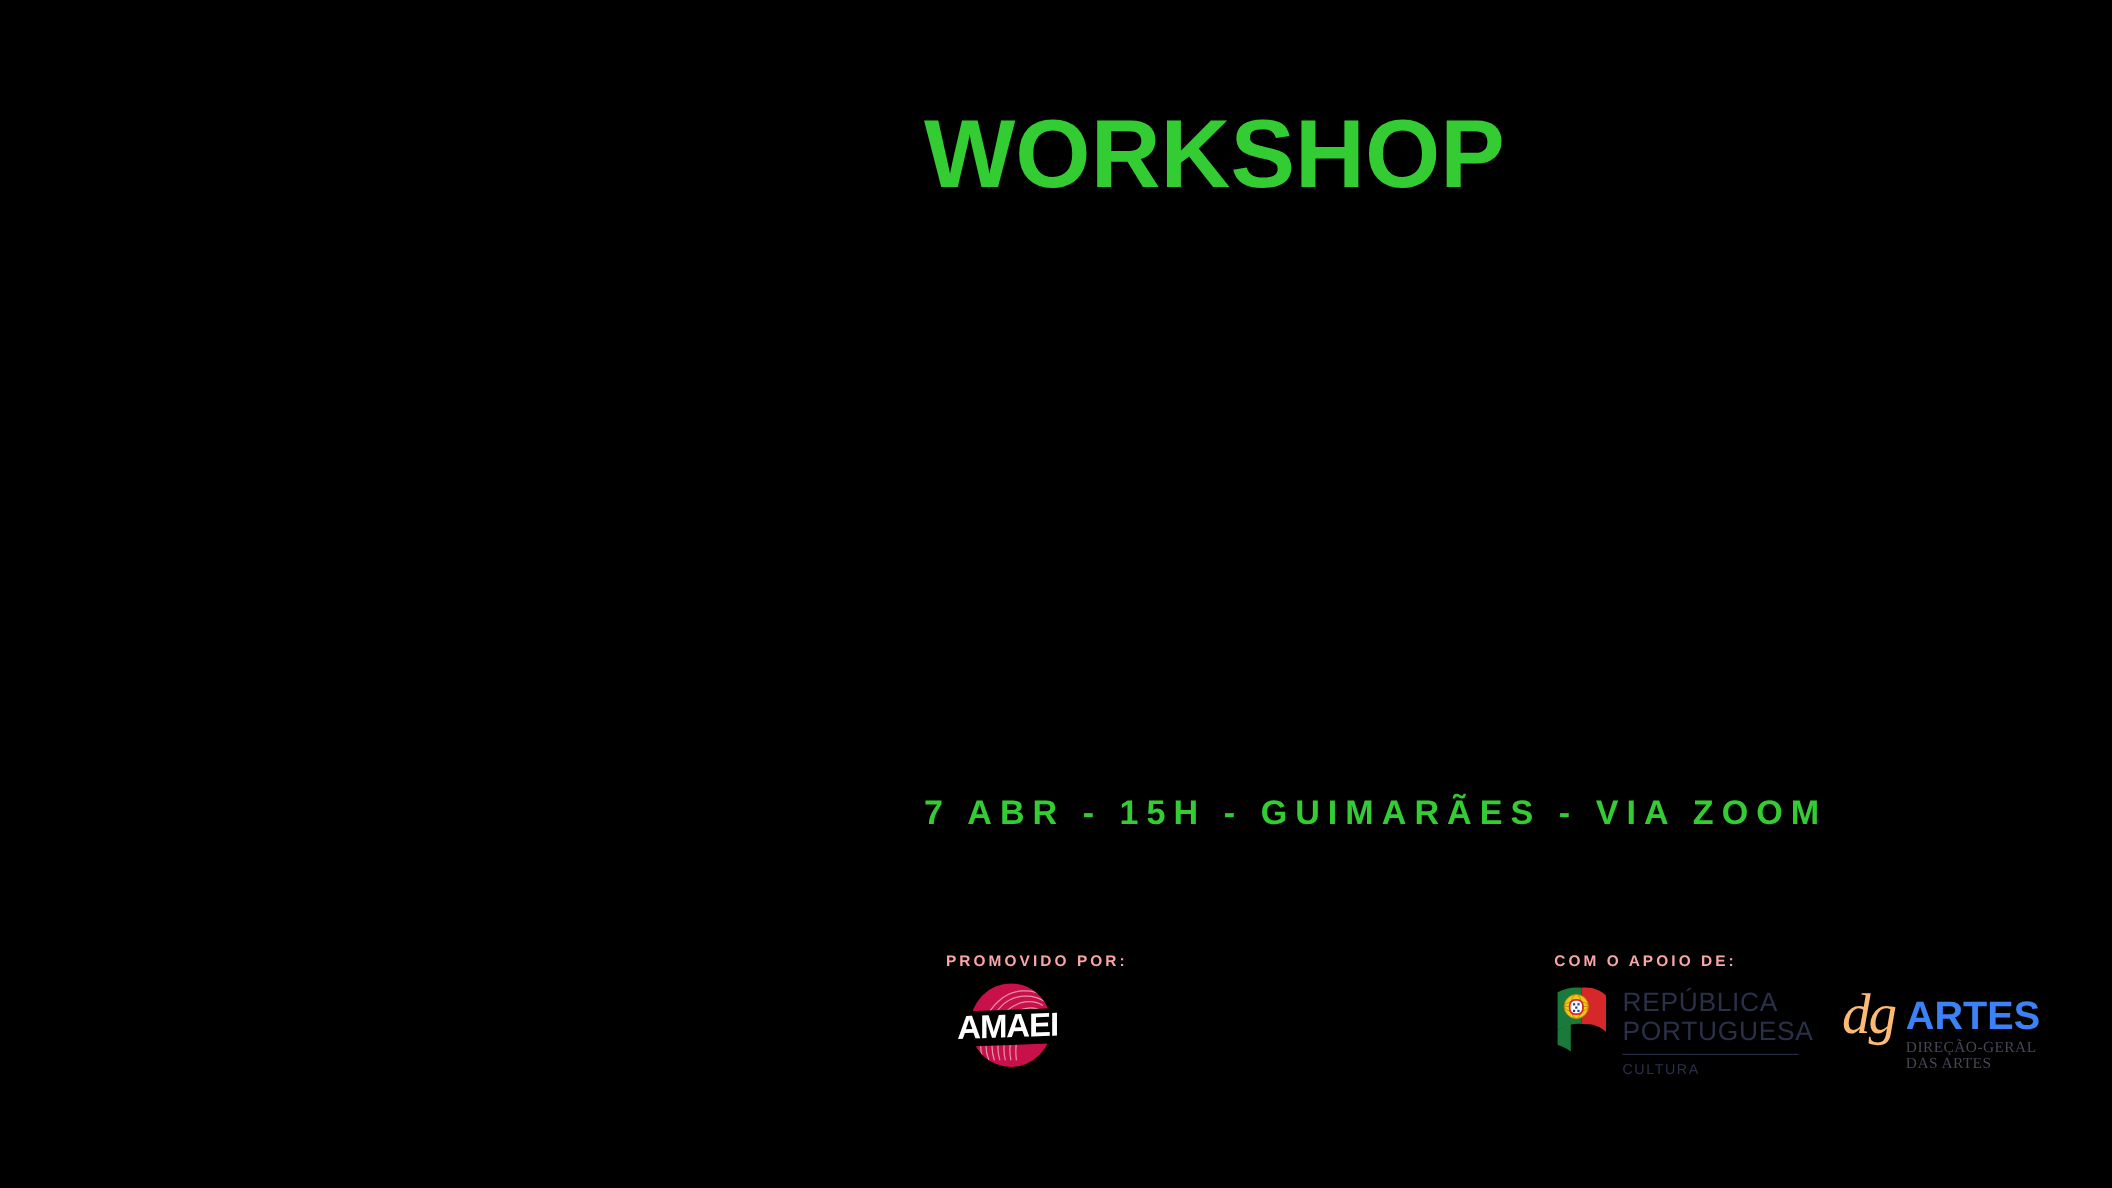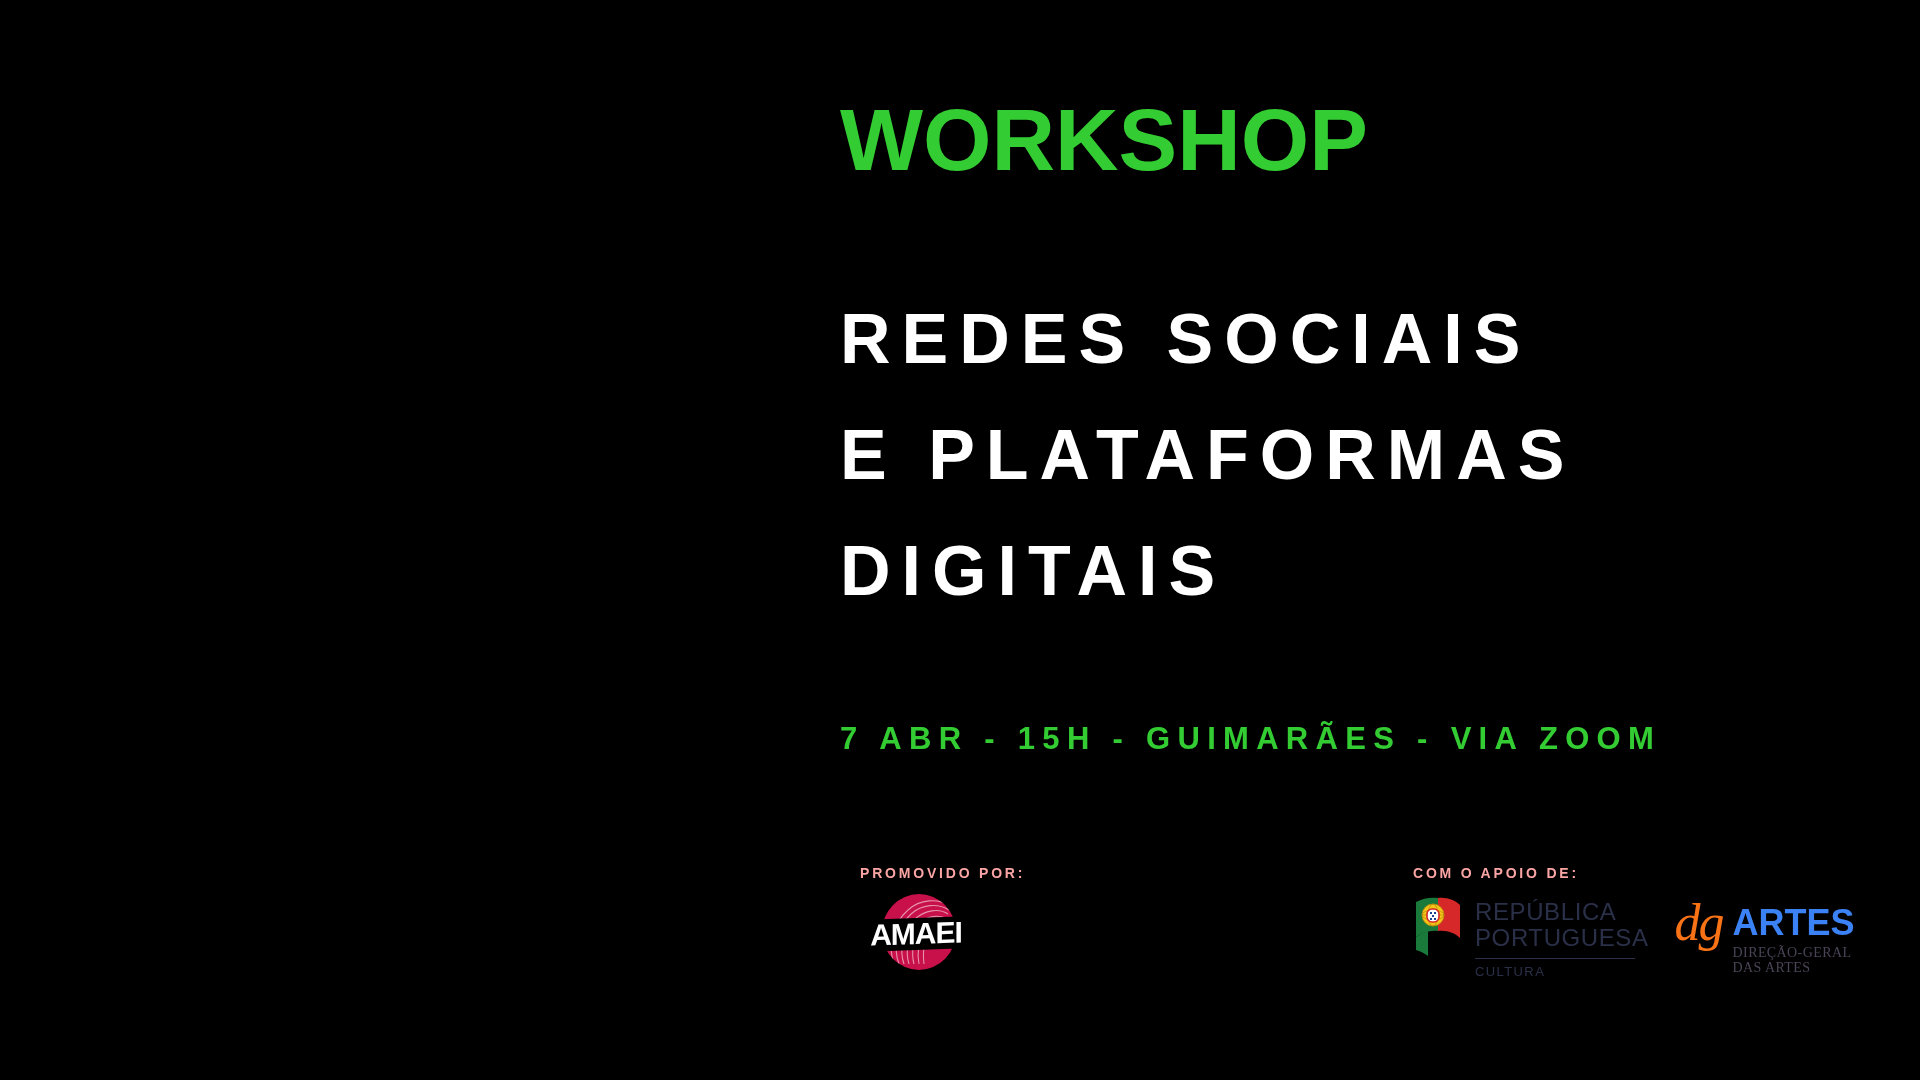--- a/index.html
+++ b/index.html
@@ -150,21 +150,21 @@
 
   
   .dg { position:relative; width:170px; height:74px; }
   .dg-top { position:relative; height:46px; }
   .dg-dg {
     position:absolute; left:0; top:-4px;
     font-family:"Liberation Serif", serif;
     font-style:italic;
     font-size:52px;
     line-height:52px;
-    color:#f97316;
+    color:#fdba74;
     letter-spacing:-2px;
   }
   .dg-artes {
     position:absolute; left:58px; top:4px;
     font-family:"Liberation Sans", sans-serif;
     font-weight:bold;
     font-size:36px;
     line-height:36px;
     color:#3b82f6;
     letter-spacing:0px;
@@ -181,25 +181,20 @@
 </style>
 </head>
 <body>
 
 <div class="poster">
 
   <div class="content">
 
     <div class="kicker">WORKSHOP</div>
 
-    <div class="headline">
-      <span class="hl-line">REDES SOCIAIS</span>
-      <span class="hl-line">E PLATAFORMAS</span>
-      <span class="hl-line">DIGITAIS</span>
-    </div>
 
     <div class="subline">7 ABR - 15H - GUIMARÃES - VIA ZOOM</div>
 
     <div class="footer">
 
       <div class="logo-group promo">
         <div class="credit-label">PROMOVIDO POR:</div>
         <div class="logo-row">
 
           <div class="amaei">

